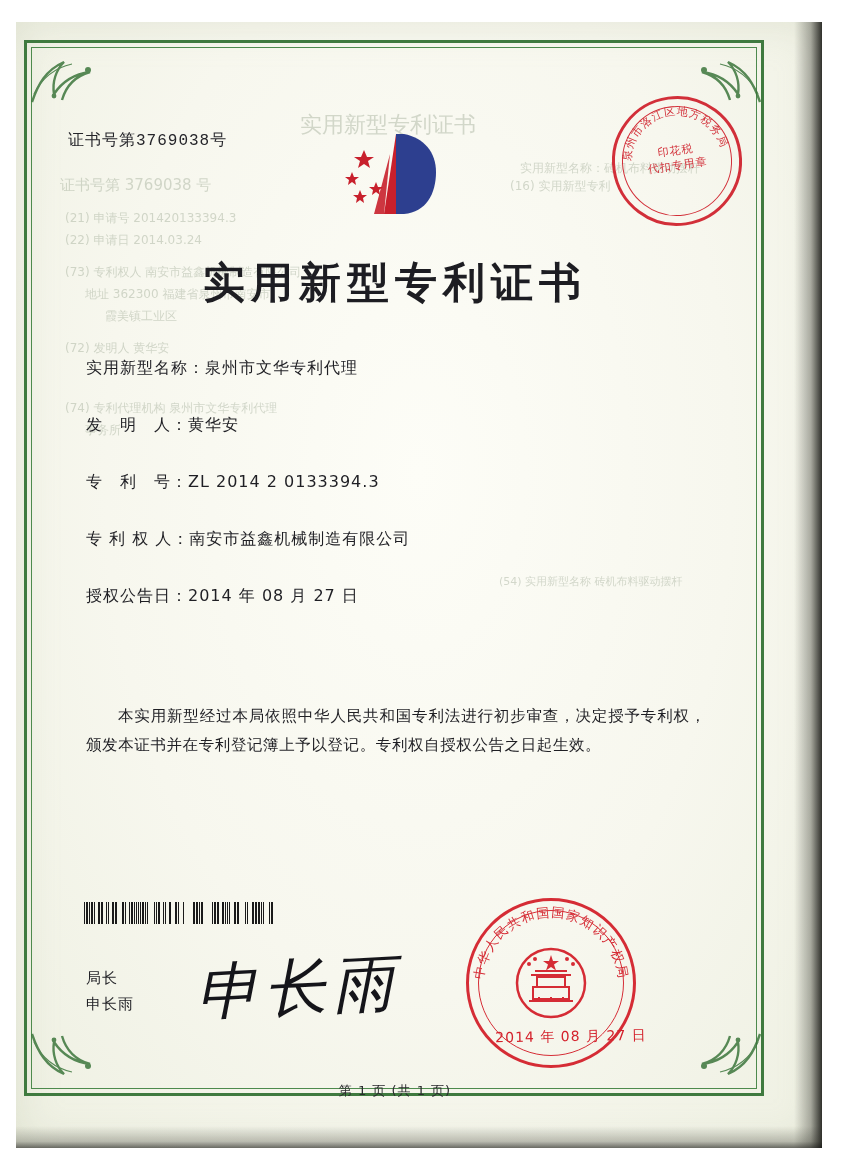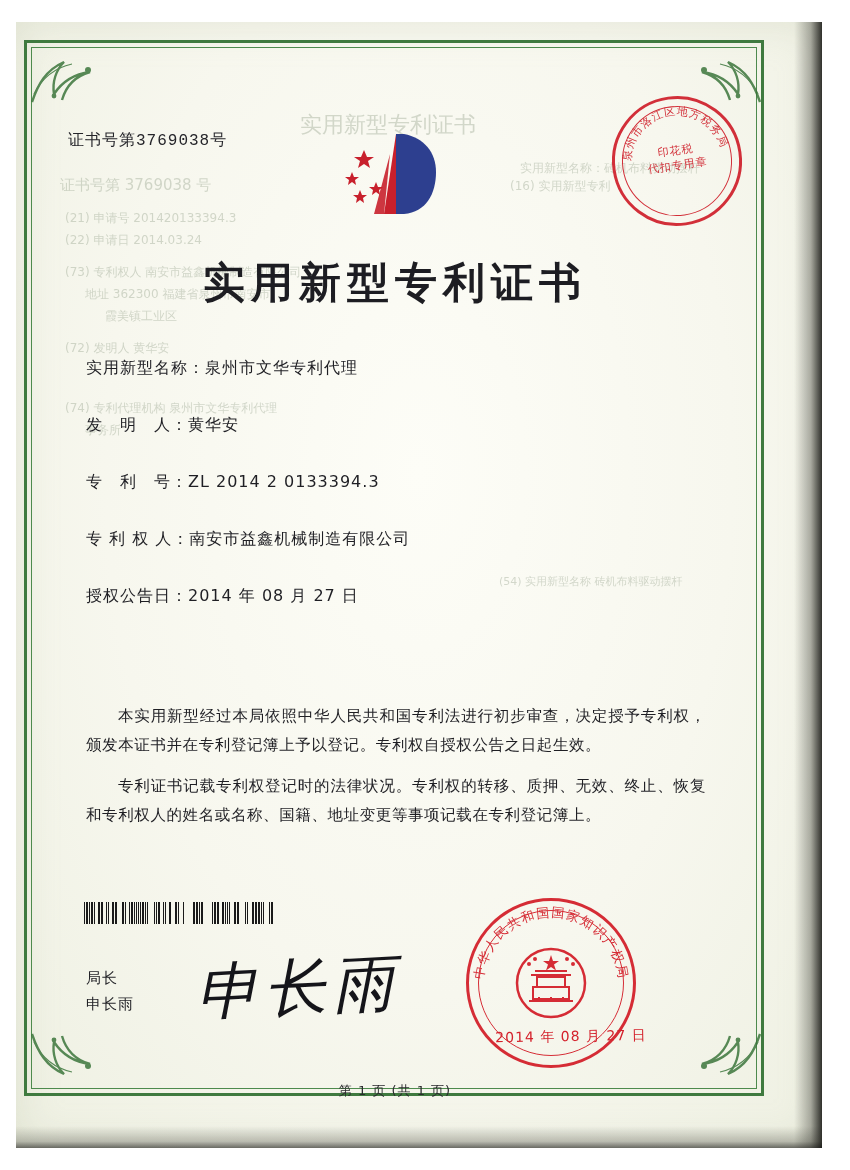--- a/index.html
+++ b/index.html
@@ -387,21 +387,20 @@
   <div class="fields" id="fields-list">
       <div class="field"><span class="lbl">实用新型名称：</span><span class="val">泉州市文华专利代理</span></div>
       <div class="field"><span class="lbl">发　明　人：</span><span class="val">黄华安</span></div>
       <div class="field"><span class="lbl">专　利　号：</span><span class="val">ZL 2014 2 0133394.3</span></div>
       <div class="field"><span class="lbl">专 利 权 人：</span><span class="val">南安市益鑫机械制造有限公司</span></div>
       <div class="field"><span class="lbl">授权公告日：</span><span class="val">2014 年 08 月 27 日</span></div>
     </div>
 
   <div class="body-text" id="body-text">
       <p>本实用新型经过本局依照中华人民共和国专利法进行初步审查，决定授予专利权，颁发本证书并在专利登记簿上予以登记。专利权自授权公告之日起生效。</p>
-      <p>专利证书记载专利权登记时的法律状况。专利权的转移、质押、无效、终止、恢复和专利权人的姓名或名称、国籍、地址变更等事项记载在专利登记簿上。</p>
     </div>
 
   <div class="barcode" id="barcode">
       <i style="width: 1px; opacity: 1;"></i>
       <i style="width: 2px; opacity: 1;"></i>
       <i style="width: 1px; opacity: 1;"></i>
       <i style="width: 2px; opacity: 1;"></i>
       <i style="width: 1px; opacity: 1;"></i>
       <i style="width: 1px; opacity: 0;"></i>
       <i style="width: 2px; opacity: 1;"></i>

